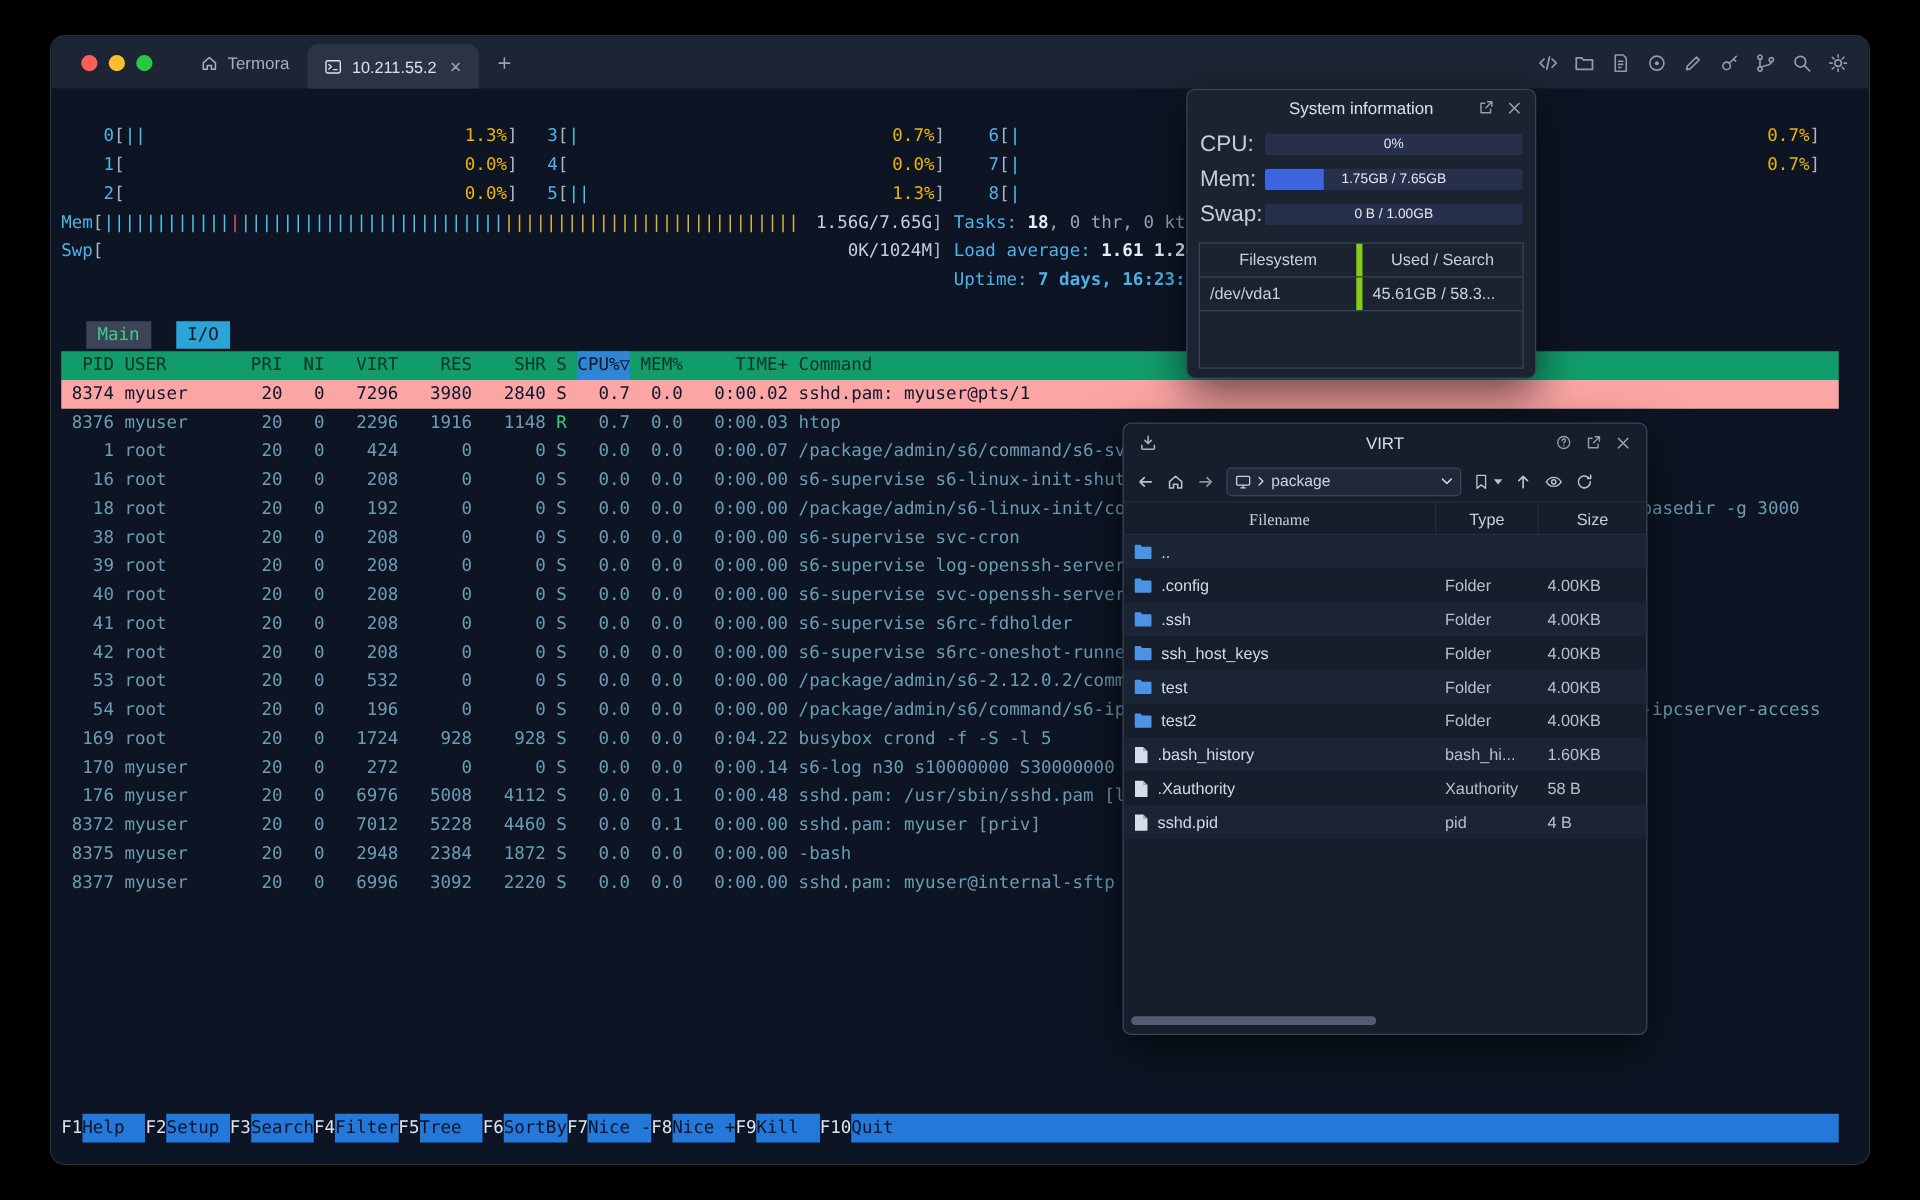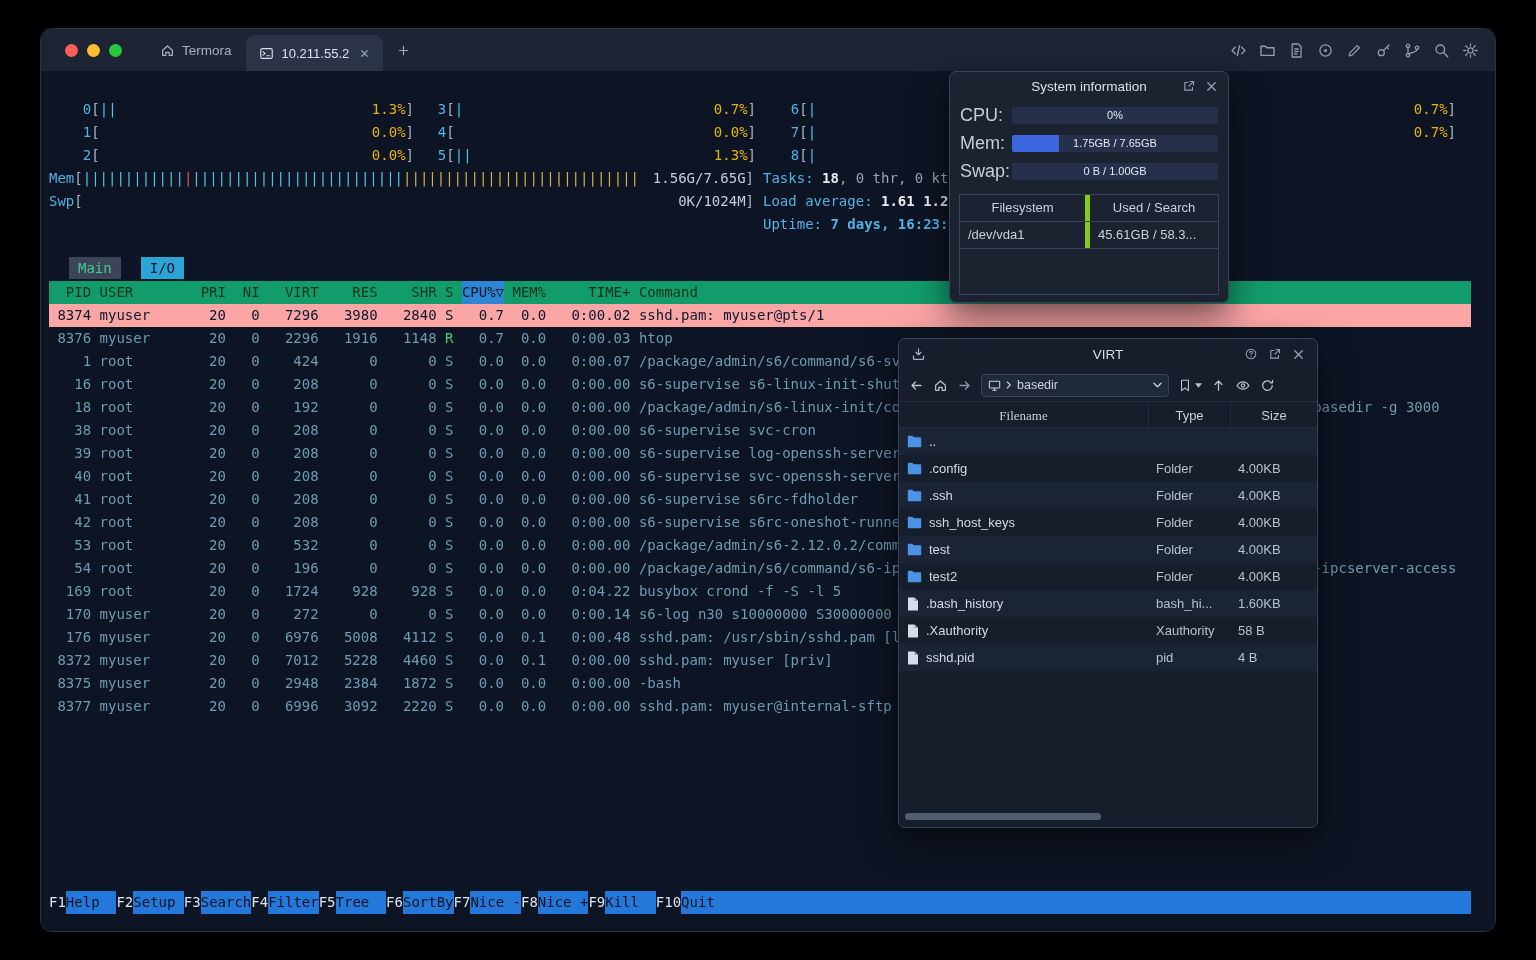--- a/index.html
+++ b/index.html
@@ -363,21 +363,21 @@
               <svg width="13" height="13" viewBox="0 0 15 15" fill="none" stroke="currentColor" stroke-width="1.2" stroke-linecap="round">
                 <rect x="1.5" y="2.5" width="12" height="8" rx="1"></rect>
                 <path d="M5.5 13h4M7.5 10.8V13"></path>
               </svg>
             </span>
           <span class="icon-btn">
               <svg width="6" height="10" viewBox="0 0 7 10" fill="none" stroke="currentColor" stroke-width="1.3" stroke-linecap="round" stroke-linejoin="round">
                 <path d="M1.5 1.5 5 5 1.5 8.5"></path>
               </svg>
             </span>
-          <span>basedir</span>
+          <span>package</span>
           <span class="spacer"></span>
           <span class="icon-btn">
               <svg width="9" height="6" viewBox="0 0 9 6" fill="none" stroke="currentColor" stroke-width="1.3" stroke-linecap="round" stroke-linejoin="round">
                 <path d="M1 1.3 4.5 4.8 8 1.3"></path>
               </svg>
             </span>
         </div>
         <span class="icon-btn">
             <svg width="14" height="15" viewBox="0 0 17 17" fill="none" stroke="currentColor" stroke-width="1.3" stroke-linejoin="round">
               <path d="M4.3 2.2h8.4v12.6l-4.2-3.4-4.2 3.4z"></path>

